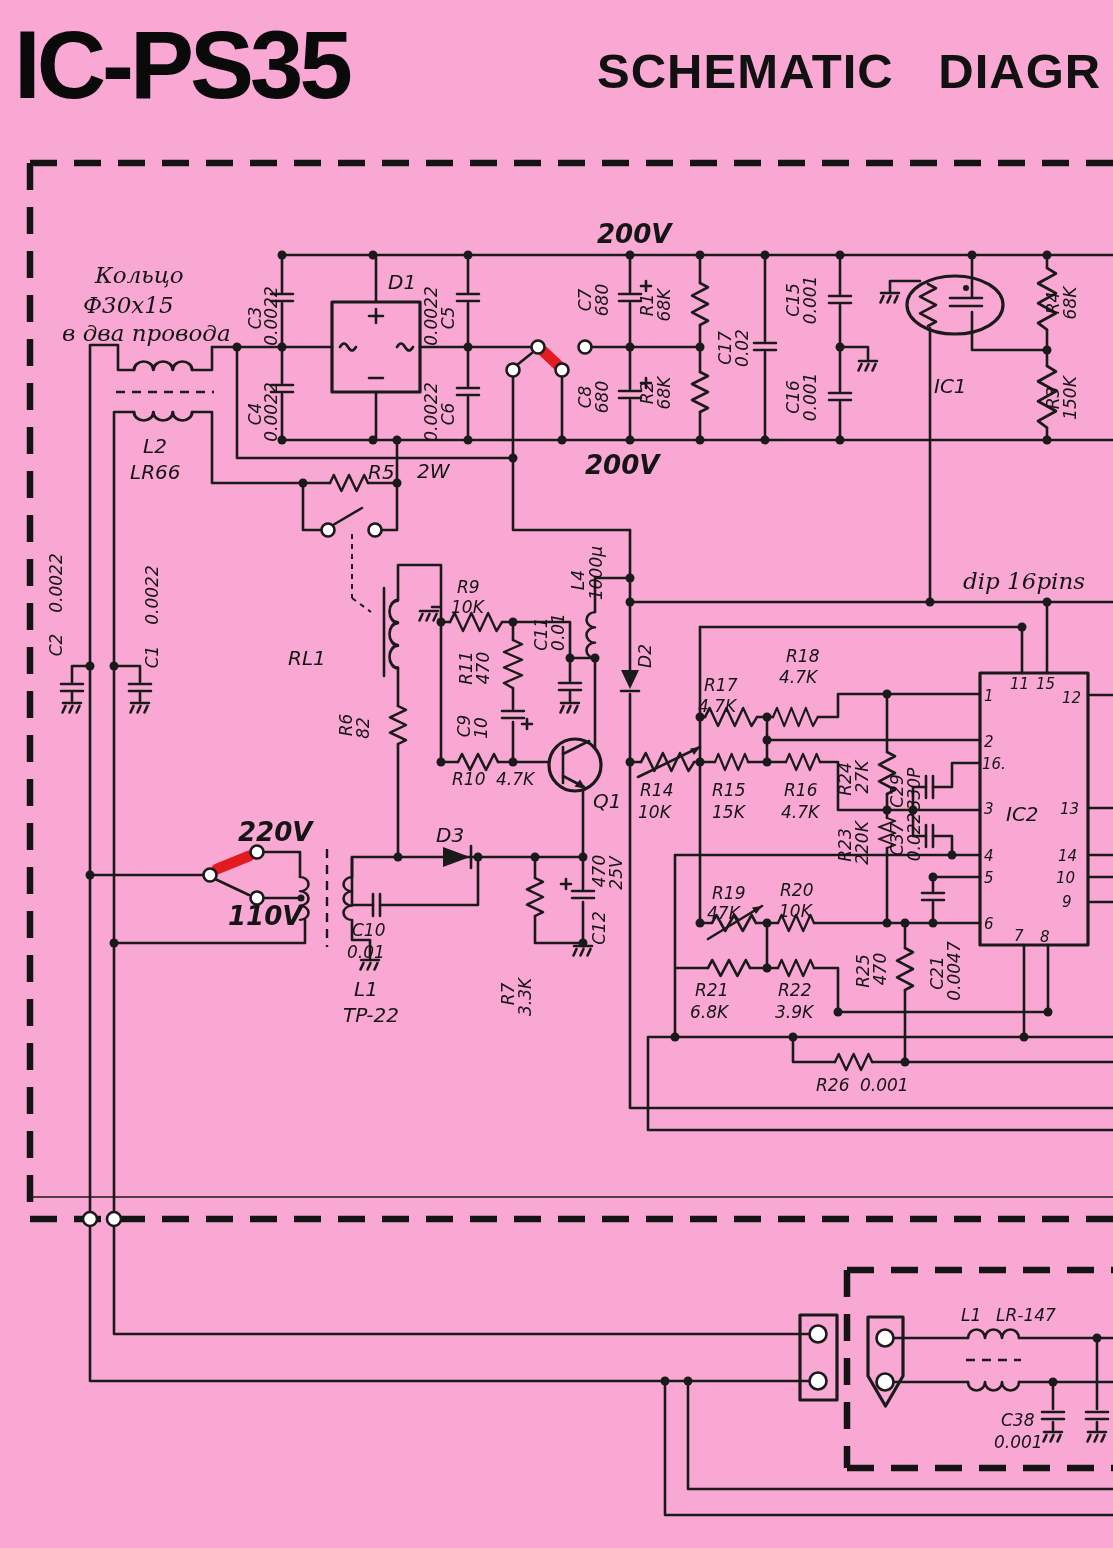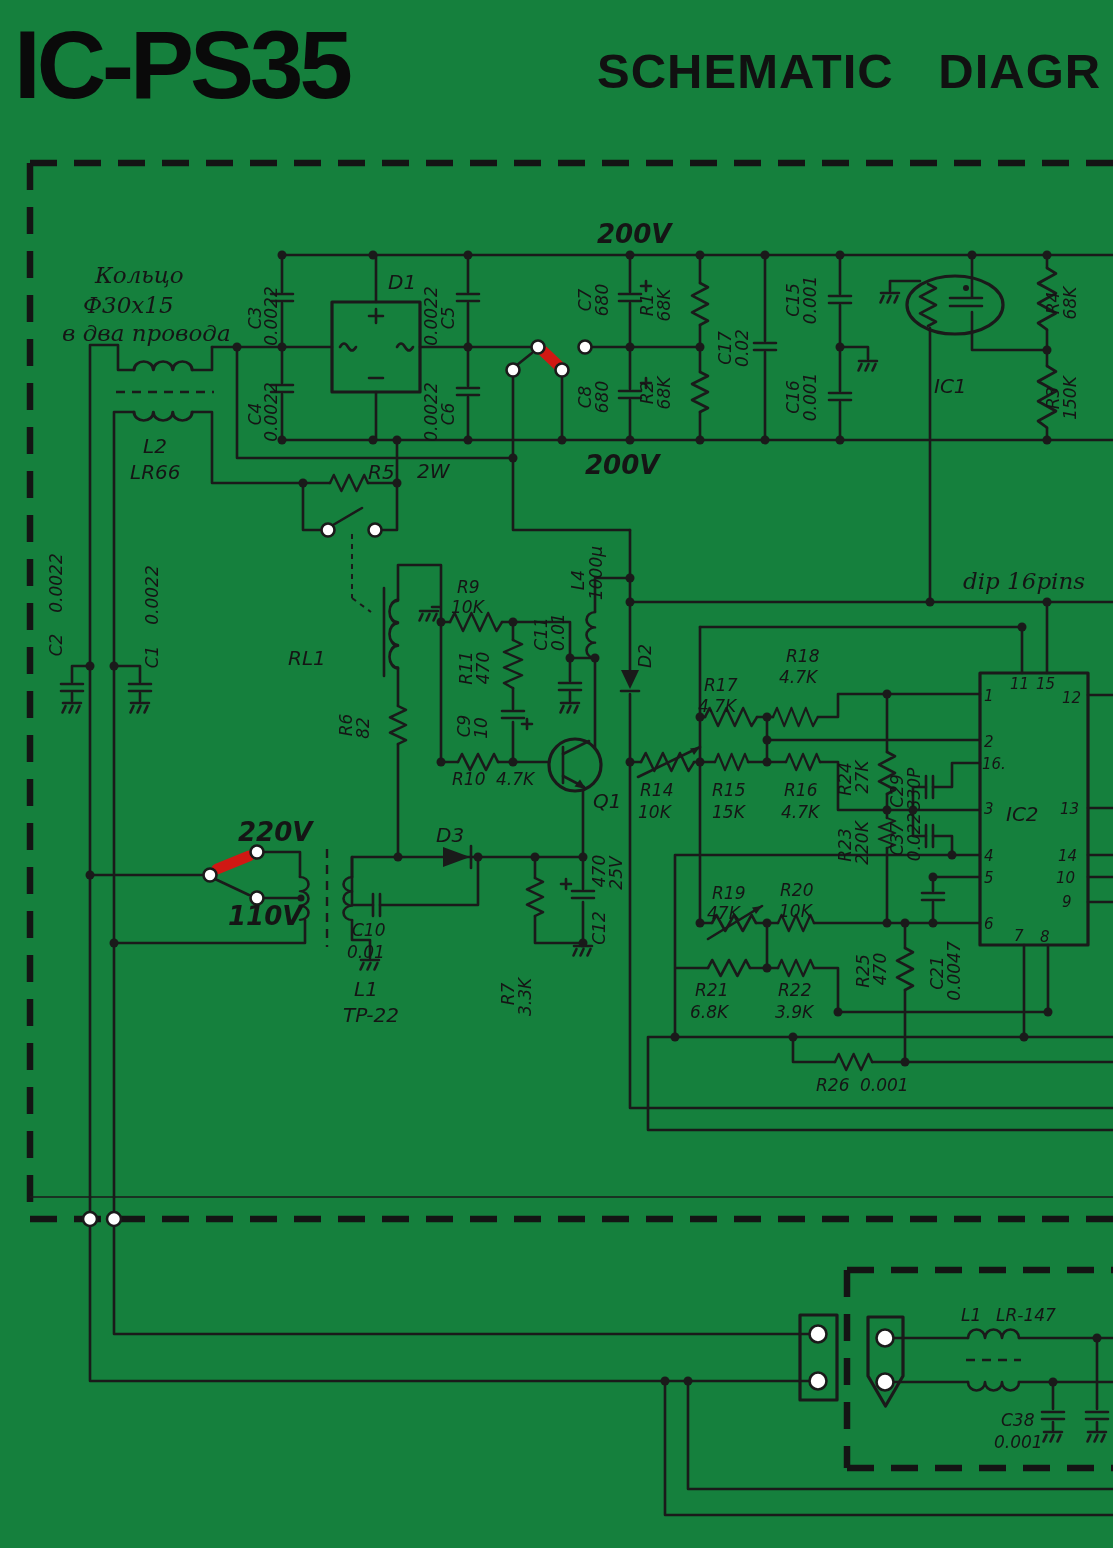--- a/index.html
+++ b/index.html
@@ -1,16 +1,16 @@
 <!DOCTYPE html>
 <html><head>
 <meta charset="utf-8">
 <style>
   html,body{margin:0;padding:0;background:#ffffff;}
-  .page{position:relative;width:1113px;height:1548px;background:#15803d;overflow:hidden;}
+  .page{position:relative;width:1113px;height:1548px;background:#f9a8d4;overflow:hidden;}
   svg{display:block;}
   .w{fill:none;stroke:#1a1a1a;stroke-width:2.6;stroke-linecap:round;stroke-linejoin:round;}
   .thin{fill:none;stroke:#1a1a1a;stroke-width:1.6;}
   .comp{fill:none;stroke:#1a1a1a;stroke-width:3.2;stroke-linejoin:round;}
   .border{fill:none;stroke:#141414;stroke-width:6.5;stroke-dasharray:27 17;}
   .coredash{fill:none;stroke:#1a1a1a;stroke-width:2.4;stroke-dasharray:9 7;}
   .reldash{fill:none;stroke:#1a1a1a;stroke-width:2;stroke-dasharray:5 5;}
   .dot{fill:#1a1a1a;stroke:none;}
   .blk{fill:#1a1a1a;stroke:none;}
   .oc{fill:#ffffff;stroke:#1a1a1a;stroke-width:2.6;}

